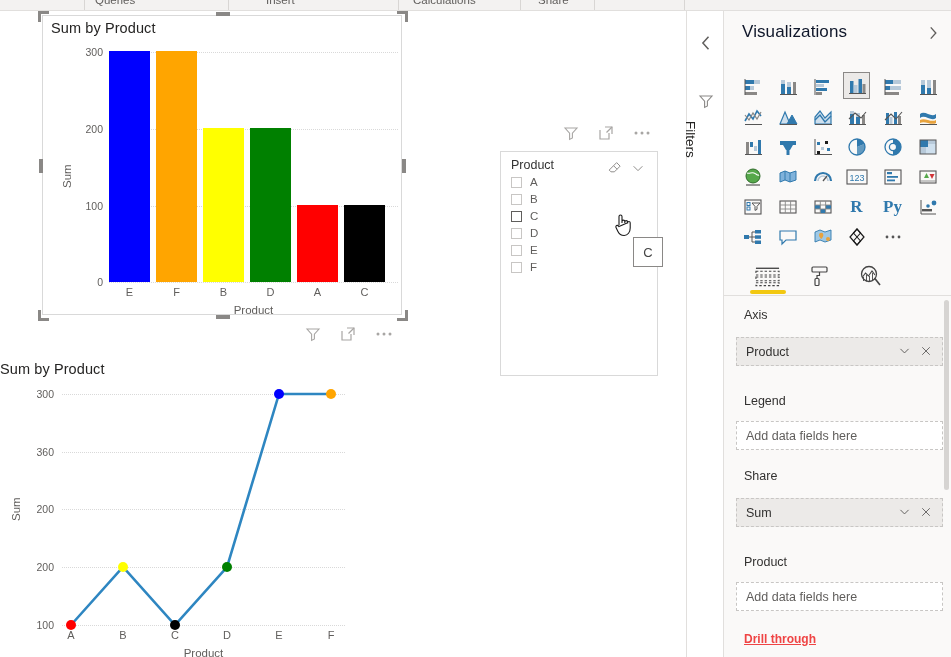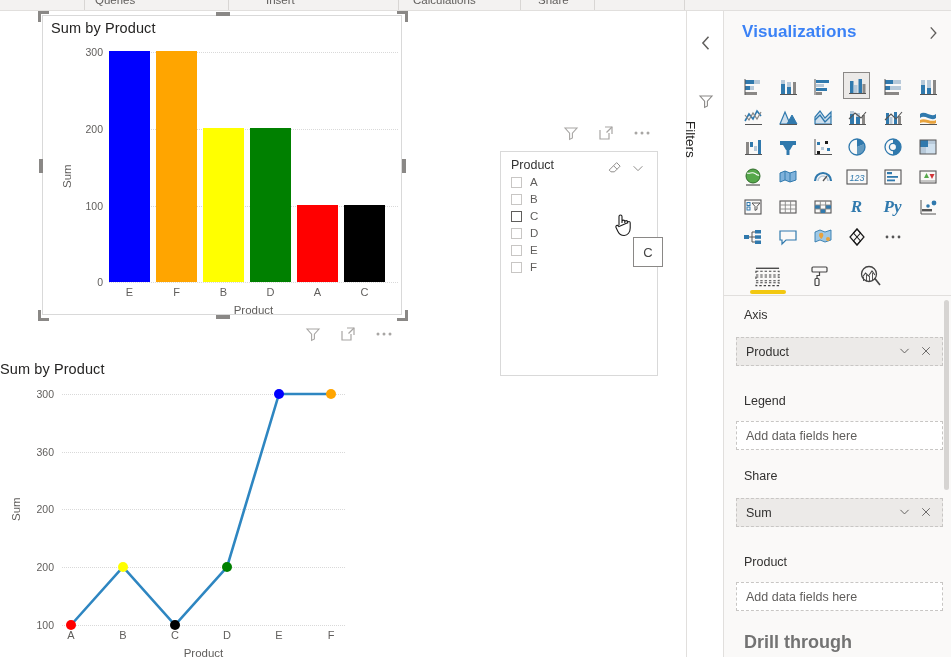--- a/index.html
+++ b/index.html
@@ -79,25 +79,25 @@
   #filters-collapse { position:absolute; left:9px; top:22px; width:20px; height:20px; }
   #filters-funnel   { position:absolute; left:11px; top:82px; width:16px; height:16px; }
   #filters-text {
     position:absolute; left:11px; top:110px;
     font-size:13.5px; color:#252423; white-space:nowrap;
     transform:rotate(90deg); transform-origin:left top;
   }
 
   
   #viz-pane { position:absolute; left:724px; top:11px; width:227px; height:646px; background:#faf9f8; }
-  #viz-header { position:absolute; left:18px; top:18px; font-size:17px; color:#3b82f6; font-weight:700; letter-spacing:.1px;}
+  #viz-header { position:absolute; left:18px; top:18px; font-size:17px; color:#0f172a; font-weight:400; letter-spacing:.1px;}
   #viz-expand { position:absolute; right:12px; top:20px; width:18px; height:18px; }
   .viz-icon {
     position:absolute; width:27px; height:27px;
-    display:flex; align-items:center; justify-content:center;font-style:italic;
+    display:flex; align-items:center; justify-content:center;
   }
   .viz-icon.selected { background:#eceae8; border:1px solid #8a8886; }
   .viz-icon svg { display:block; }
   .viz-lbl-text { font-size:17px; font-weight:700; color:#3079ad; font-family:"Liberation Serif", serif; }
 
   #viz-tabs { position:absolute; left:0; top:247px; width:227px; height:45px; border-bottom:1px solid #e1dfdd; }
   .viz-tab { position:absolute; width:46px; height:36px; display:flex; align-items:center; justify-content:center; }
   .viz-tab-underline { position:absolute; height:4px; border-radius:2px; background:#f2c811; }
 
   
@@ -105,21 +105,21 @@
   .well-box {
     position:absolute; left:736px; width:207px; height:29px;
     border:1px dashed #c8c6c4; display:flex; align-items:center;
   }
   .well-box.filled { background:#eceae8; }
   .well-box.empty  { background:#ffffff; }
   .well-text { font-size:12.5px; color:#323130; padding-left:9px; flex:1; }
   .well-text.ph { color:#605e5c; }
   .well-icons { display:flex; gap:9px; padding-right:10px; align-items:center; }
 
-  #drillthrough { position:absolute; left:744px; top:632px; font-size:18px; font-weight:600; color:#737373; }
+  #drillthrough { position:absolute; left:744px; top:632px; font-size:12px; font-weight:600; color:#ef4444;text-decoration:underline; }
 
   
   #viz-scroll { position:absolute; right:1px; top:300px; width:5px; height:200px; background:#d6d4d2; border-radius:3px; }
 </style>
 </head>
 <body>
 
 <div id="ribbon-sliver">
   <div class="ribbon-group" style="left:95px">Queries</div>
   <div class="ribbon-group" style="left:266px">Insert</div>

